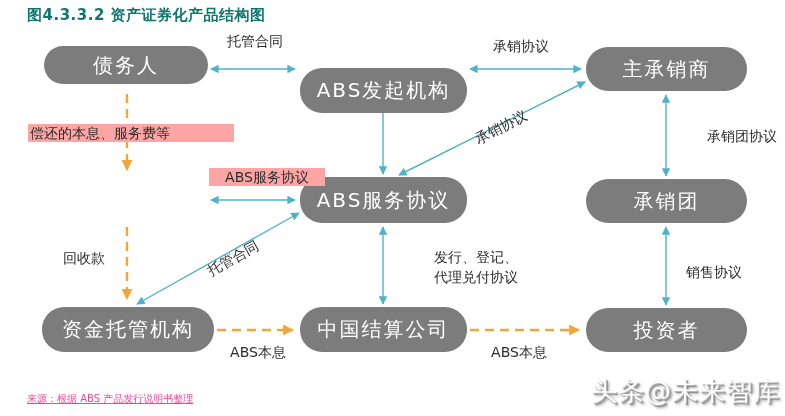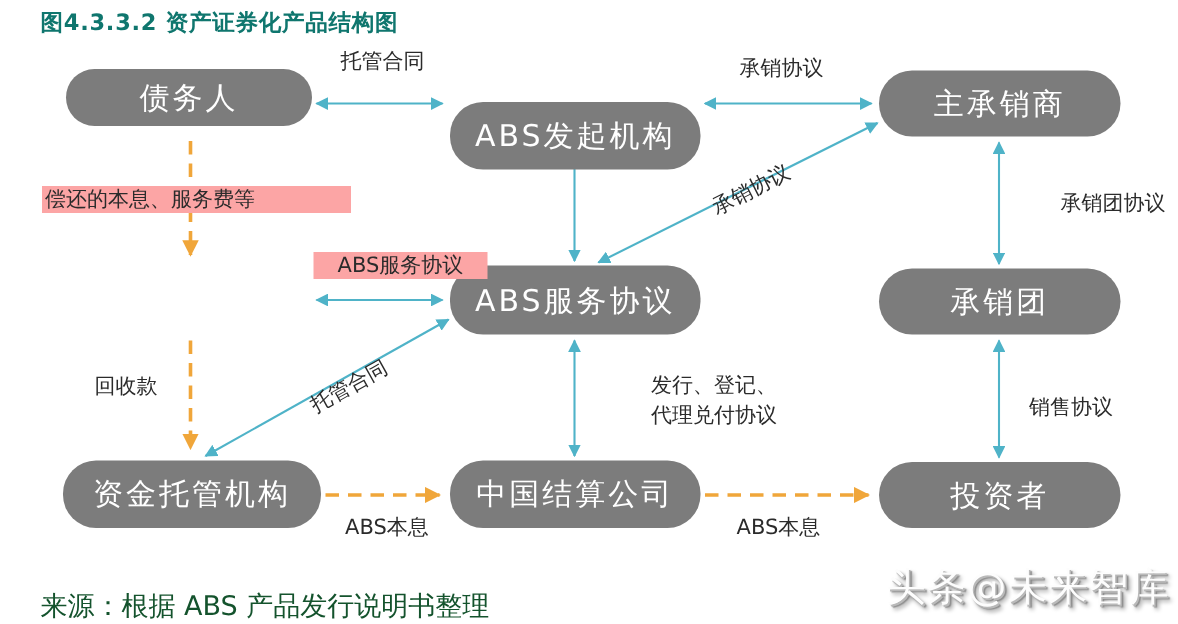--- a/index.html
+++ b/index.html
@@ -66,23 +66,24 @@
     transform-origin: center center;
   }
   .two-line {
     white-space: pre-line;
     text-align: right;
     line-height: 1.45;
   }
   .source-note {
     position: absolute;
     left: 27px; top: 392px;
-    font-size: 18px;
-    color: #14532d;
+    font-size: 10px;
+    color: #ec4899;
     white-space: nowrap;
+    text-decoration: underline;
   }
   .watermark {
     position: absolute;
     right: 5px; top: 374px;
     font-size: 26px;
     font-weight: normal;
     color: #fdfdfd;
     text-shadow: 1px 1px 0 #b9b9b9, 2px 2px 1px #878787, 3px 3px 3px #9a9a9a;
     white-space: nowrap;
     letter-spacing: 1px;

